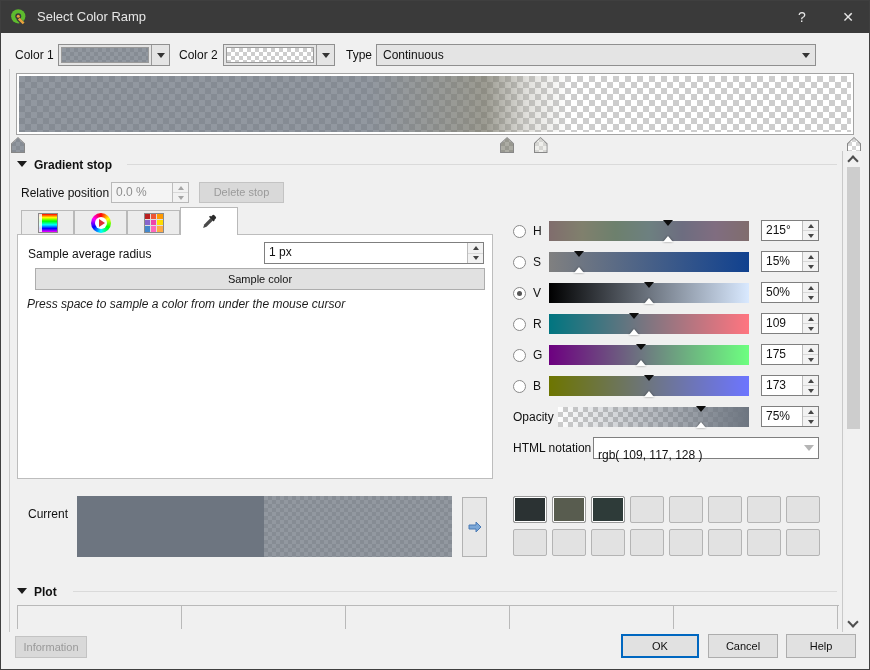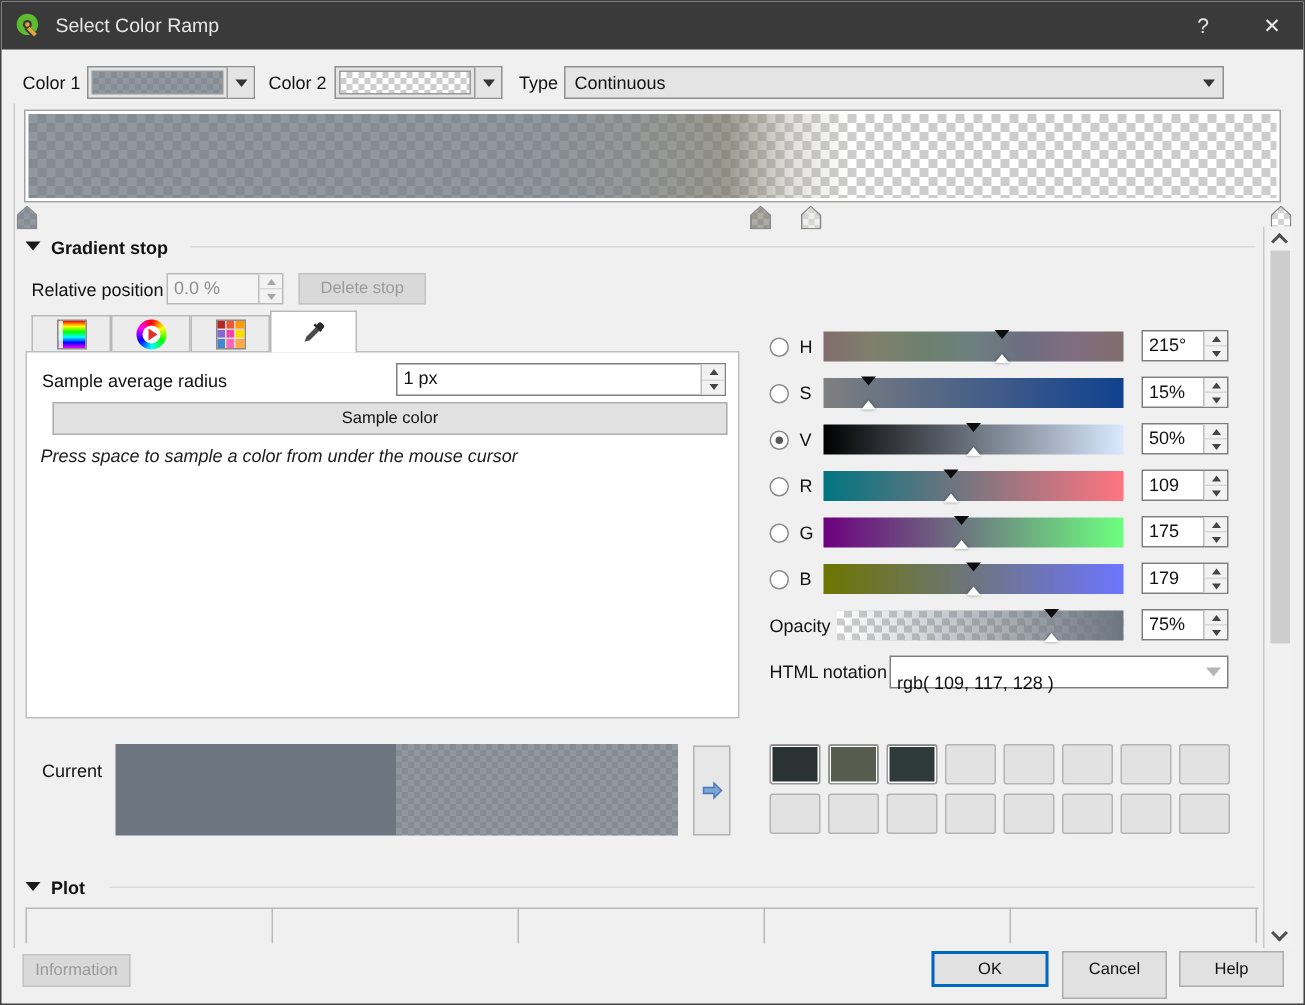--- a/index.html
+++ b/index.html
@@ -368,21 +368,21 @@
       <div class="ch-row" style="top: 375px; pointer-events: auto;">
         <span class="radio"></span>
         <span class="ch-label">B</span>
         <span class="slider" style="background-image:linear-gradient(to right,#6d7500,#6d75ff)">
           <span class="handle" style="left:50.2%">
             <span class="h-top"></span>
             <span class="h-bot"></span>
           </span>
         </span>
         <div class="spin" style="left:760px; top:-1px; width:58px;">
-          <span class="val">179</span>
+          <span class="val">173</span>
           <span class="arrows">
             <span class="sa up">
               <i class="tri-up-s"></i>
             </span>
             <span class="sa dn">
               <i class="tri-dn-s"></i>
             </span>
           </span>
         </div>
       </div>
@@ -455,16 +455,16 @@
       <div class="tick" style="left: 16px;"></div>
       <div class="tick" style="left: 180px;"></div>
       <div class="tick" style="left: 344px;"></div>
       <div class="tick" style="left: 508px;"></div>
       <div class="tick" style="left: 672px;"></div>
       <div class="tick" style="left: 836px;"></div>
     </div>
 
   <div class="btn disabled" style="left:14px; top:635px; width:72px; height:22px; line-height:20px;">Information</div>
   <div class="btn default" style="left:620px; top:633px; width:78px; height:24px; line-height:20px;">OK</div>
-  <div class="btn" style="left:707px; top:633px; width:70px; height:32px; line-height:22px;">Cancel</div>
+  <div class="btn" style="left:707px; top:633px; width:70px; height:24px; line-height:22px;">Cancel</div>
   <div class="btn" style="left:785px; top:633px; width:70px; height:24px; line-height:22px;">Help</div>
 
 </div>
 
 </body></html>

